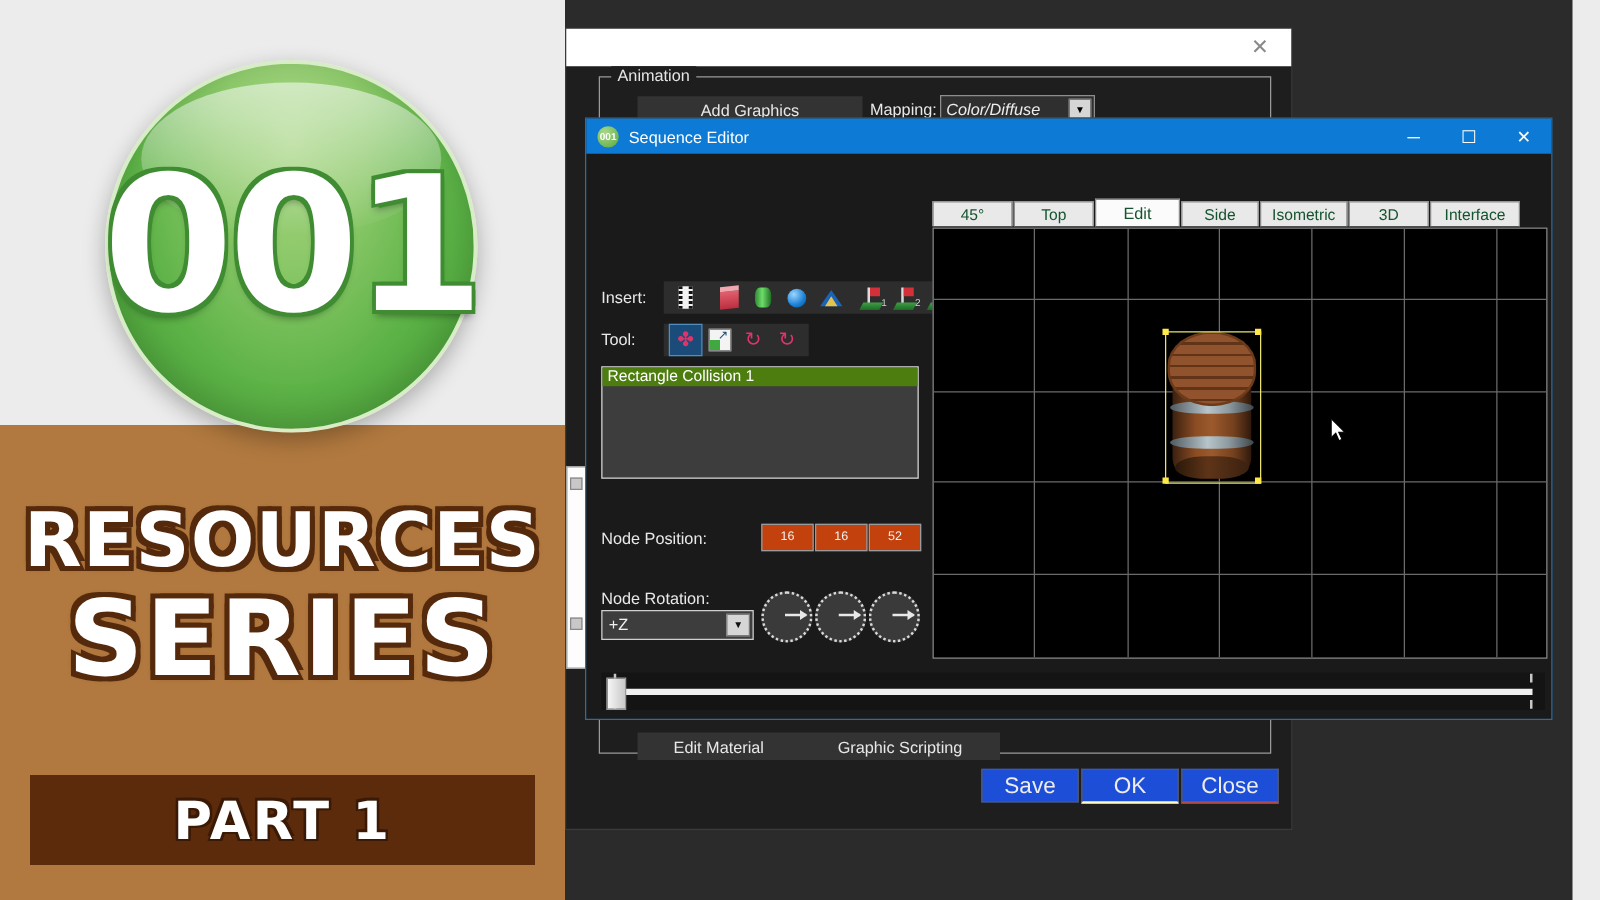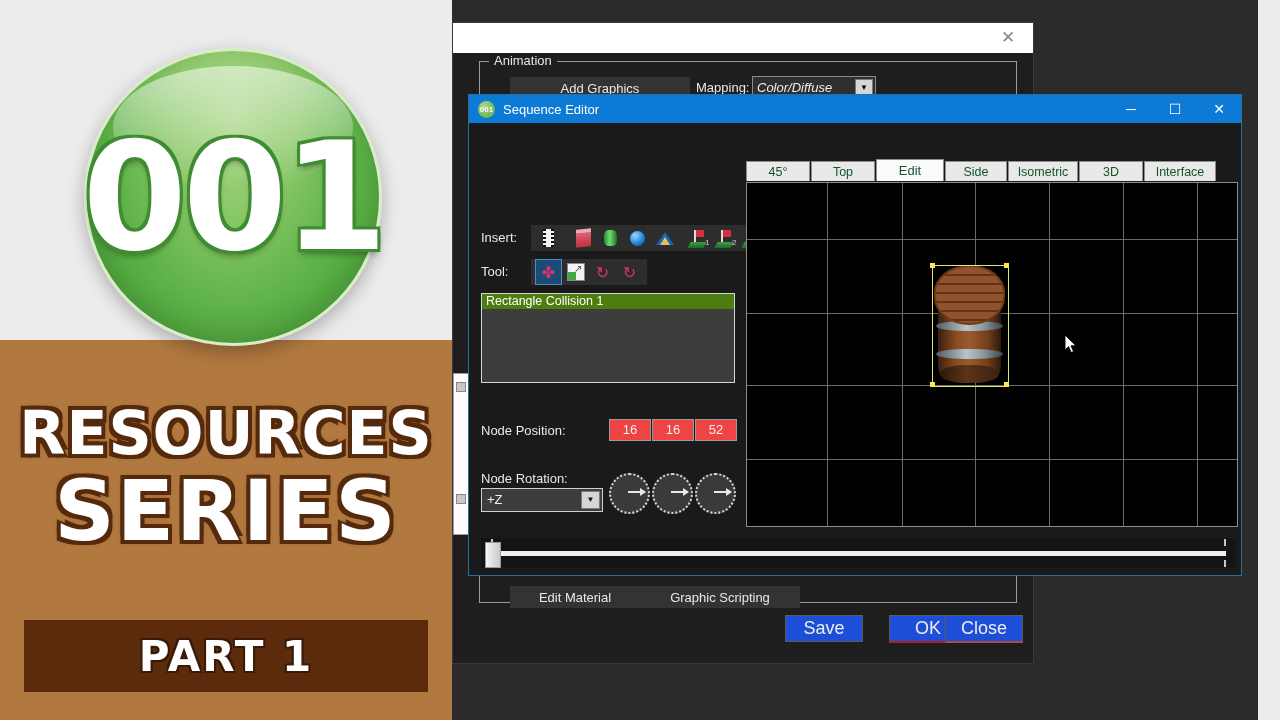--- a/index.html
+++ b/index.html
@@ -80,21 +80,21 @@
   #bg-mapping-value{left:4px;top:3px;font-style:italic;}
   #bg-mapping-arrow{right:2px;top:2px;width:16px;height:16px;background:#d6d6d6;
                     border:1px solid #7a7a7a;color:#000;font-size:8px;text-align:center;line-height:15px;}
   #bg-edit-material{left:30px;top:524px;width:130px;height:22px;background:#333;color:#e8e8e8;
                     font-size:13px;display:flex;align-items:center;justify-content:center;cursor:pointer;}
   #bg-graphic-script{left:160px;top:524px;width:160px;height:22px;background:#333;color:#e8e8e8;
                      font-size:13px;display:flex;align-items:center;justify-content:center;cursor:pointer;}
   .bg-footbtn{top:592px;width:76px;height:25px;background:#1d4ed8;border:1px solid #5a5a5a;
               color:#ededed;font-size:18px;display:flex;align-items:center;justify-content:center;cursor:pointer;}
   #bg-save{left:332px;}
-  #bg-ok{left:412px;border-bottom:2px solid #b91c1c;margin-left:24px;}
+  #bg-ok{left:412px;border-bottom:2px solid #fef9c3;}
   #bg-close-btn{left:492px;border-bottom:2px solid #b04a4a;}
   
   #bg-left-sliver{left:0px;top:350px;width:14px;height:160px;background:#fdfdfd;border:1px solid #9a9a9a;}
   #bg-left-sliver .tick{position:absolute;left:2px;width:8px;height:8px;background:#c8c8c8;border:1px solid #888;}
 
   
   #seq{left:468px;top:94px;width:772px;height:480px;background:#1a1a1a;
        border:1px solid #2f6c9e;}
   #seq-titlebar{left:0;top:0;width:772px;height:28px;background:#0d7ad6;display:flex;align-items:center;}
   #seq-icon{margin-left:9px;width:17px;height:17px;border-radius:50%;
@@ -173,22 +173,22 @@
   .ic-scale .ar{position:absolute;right:1px;top:0;color:#1b4b78;font-size:10px;line-height:10px;}
   .ic-rot{width:17px;height:17px;color:#e0336a;font-size:16px;line-height:17px;text-align:center;}
 
   
   #node-list{left:12px;top:198px;width:252px;height:88px;background:#3d3d3d;border:1px solid #d5d5d5;}
   .list-item{height:15px;line-height:15px;padding:0 4px;color:#e8e8e8;font-size:12.5px;cursor:pointer;}
   .list-item.sel{background:#4d7c0f;color:#fff;}
 
   
   #lbl-node-pos{left:12px;top:328px;color:#e9e9e9;font-size:13px;}
-  .numfield{top:324px;width:40px;height:20px;background:#ef4444;border:1px solid #9a9a9a;
-            color:#f0f0f0;font-size:13px;text-align:center;line-height:20px;cursor:text;}
+  .numfield{top:324px;width:40px;height:20px;background:#c2410c;border:1px solid #9a9a9a;
+            color:#f0f0f0;font-size:10px;text-align:center;line-height:20px;cursor:text;}
   #npx{left:140px;} #npy{left:183px;} #npz{left:226px;}
   #lbl-node-rot{left:12px;top:376px;color:#e9e9e9;font-size:13px;}
   #rot-select{left:12px;top:393px;width:120px;height:22px;background:#3d3d3d;border:1px solid #cfcfcf;}
   #rot-value{position:absolute;left:5px;top:3px;color:#f0f0f0;font-size:13px;}
   #rot-arrow{position:absolute;right:2px;top:2px;width:17px;height:16px;background:#d6d6d6;
              border:1px solid #7a7a7a;color:#111;font-size:8px;text-align:center;line-height:16px;}
   .dial{top:378px;width:37px;height:37px;border-radius:50%;background:#3a3a3a;
         border:2px dotted #d8d8d8;position:absolute;cursor:pointer;}
   .dial::after{content:"";position:absolute;left:17px;top:16px;width:17px;height:2px;background:#e8e8e8;}
   .dial::before{content:"";position:absolute;left:29px;top:13px;border-left:6px solid #e8e8e8;

